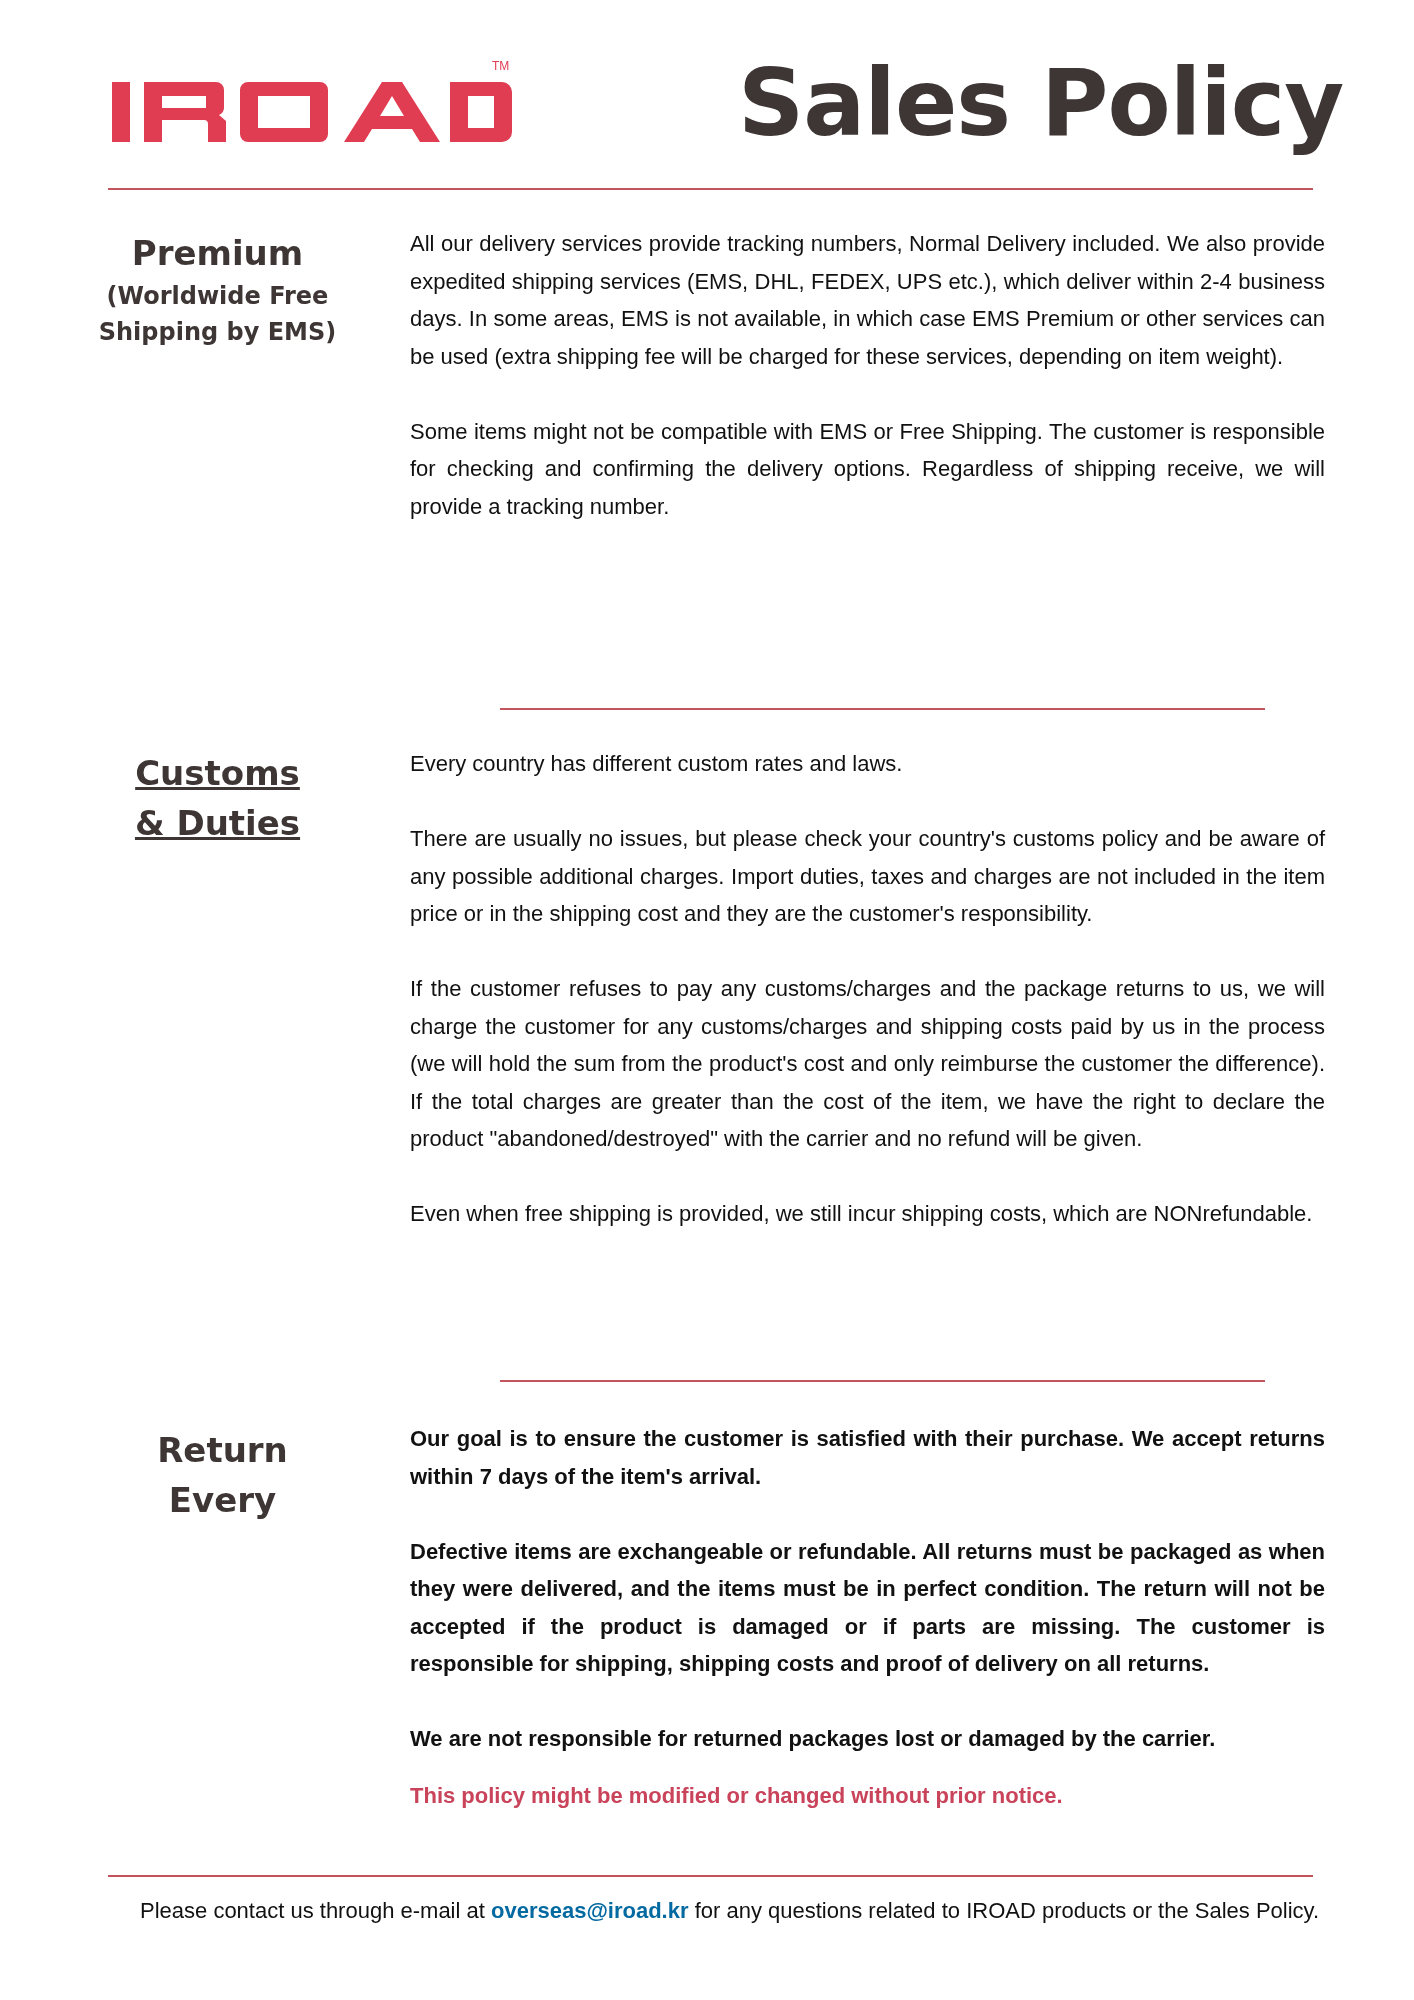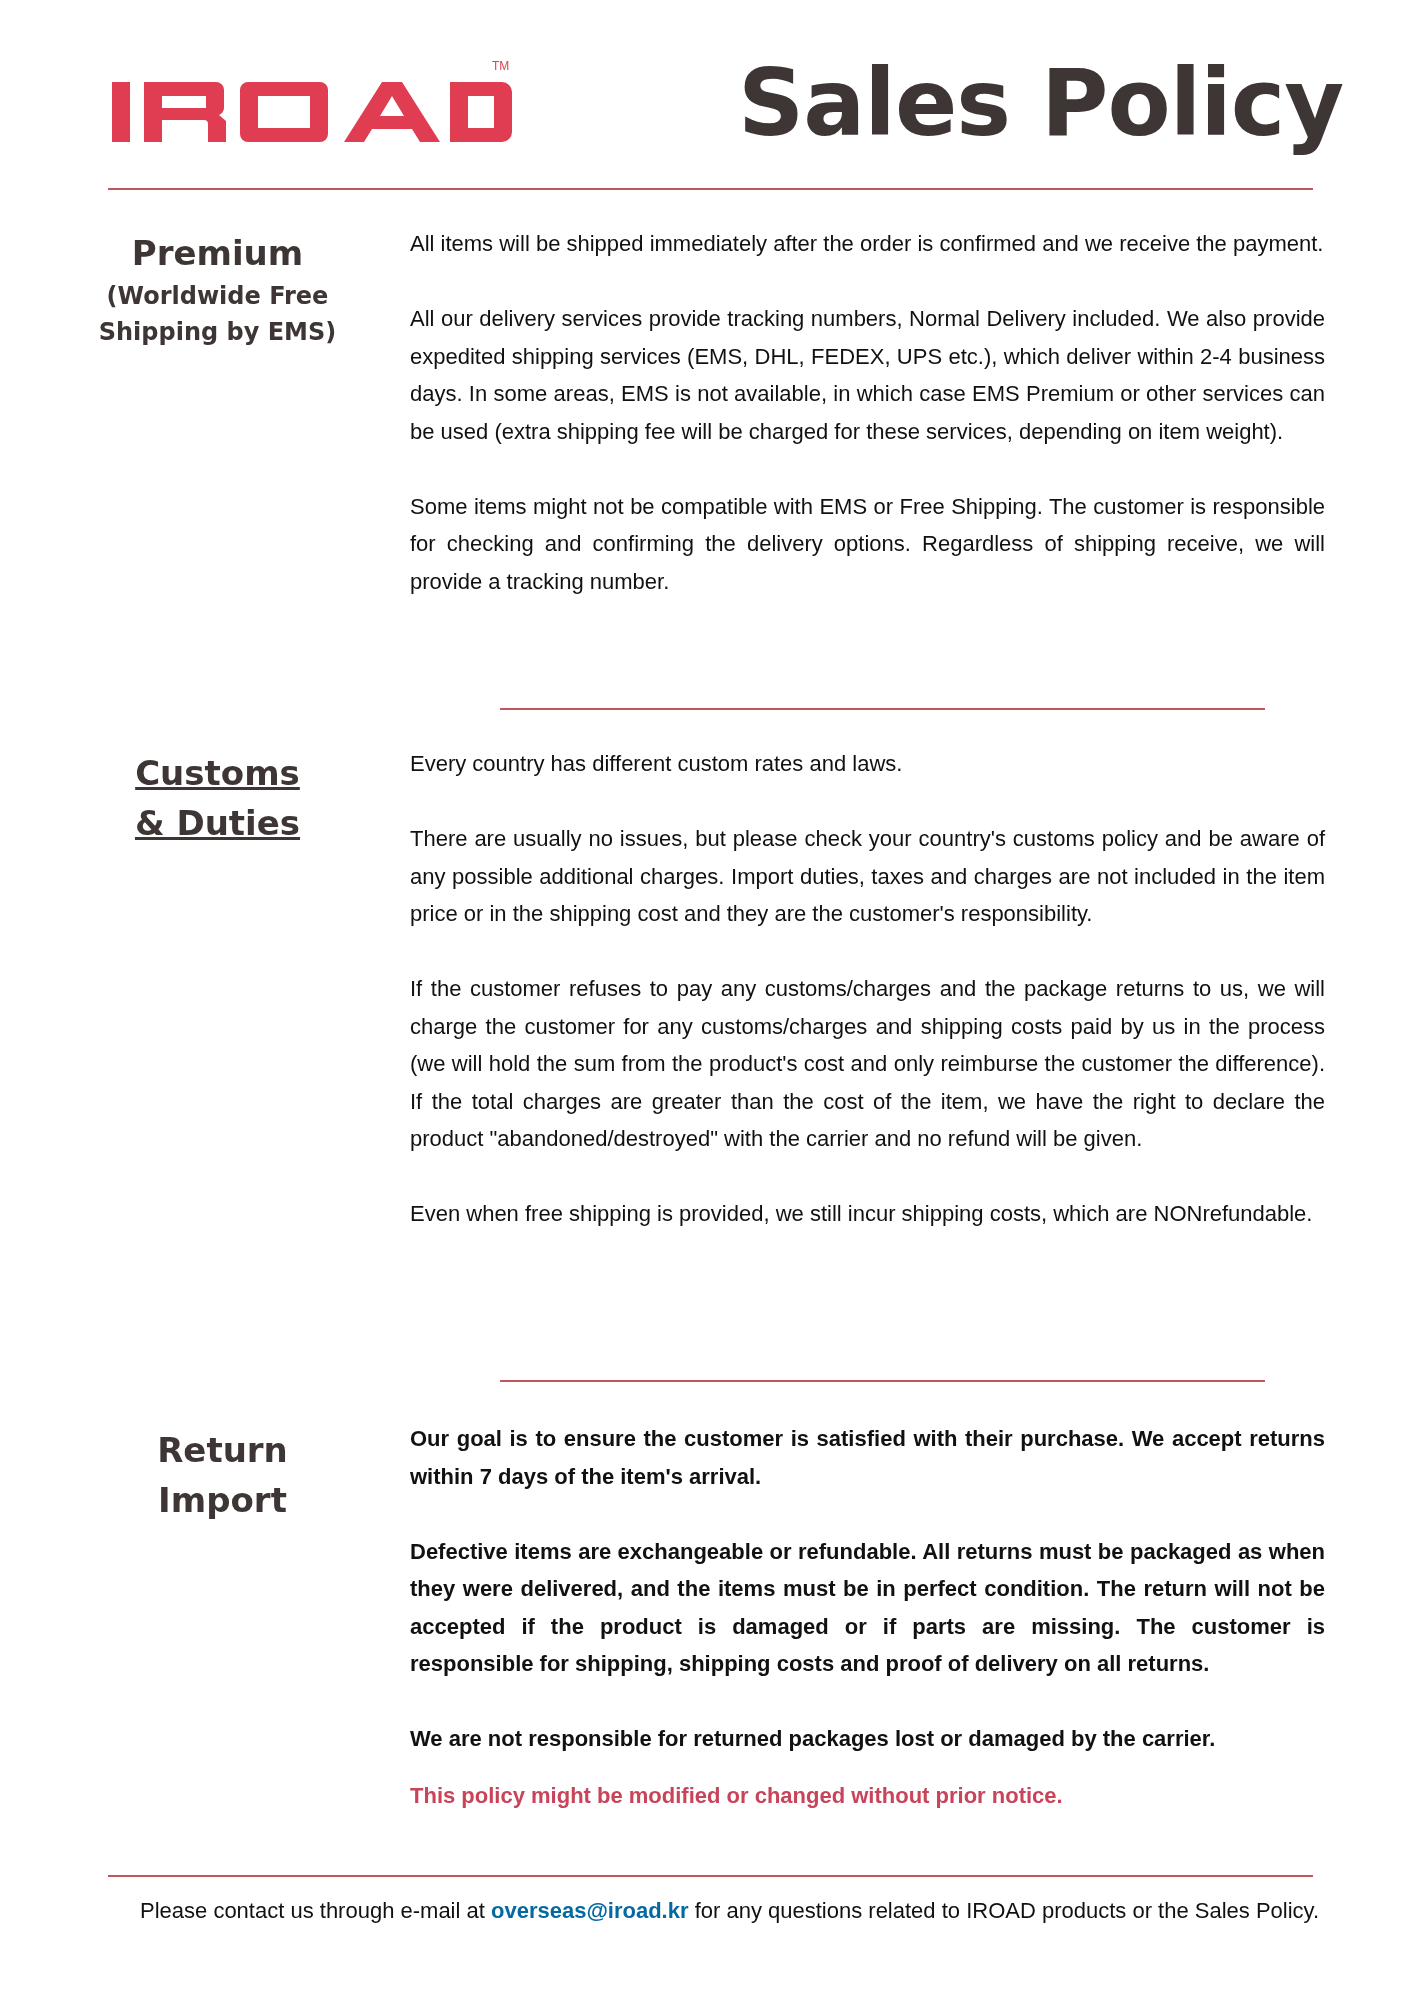--- a/index.html
+++ b/index.html
@@ -49,21 +49,20 @@
 <h1 class="page-title" style="margin:0;">Sales Policy</h1>
 
 <div class="rule full" style="top:188px;"></div>
 
 <div class="section-heading" style="top:228px;">
   <span class="h-main">Premium</span>
   <span class="h-sub">(Worldwide Free</span>
   <span class="h-sub">Shipping by EMS)</span>
 </div>
 <div class="body-col" style="top:225px;">
-  <p>All items will be shipped immediately after the order is confirmed and we receive the payment.</p>
   <p>All our delivery services provide tracking numbers, Normal Delivery included. We also provide expedited shipping services (EMS, DHL, FEDEX, UPS etc.), which deliver within 2-4 business days. In some areas, EMS is not available, in which case EMS Premium or other services can be used (extra shipping fee will be charged for these services, depending on item weight).</p>
   <p class="last">Some items might not be compatible with EMS or Free Shipping. The customer is responsible for checking and confirming the delivery options. Regardless of shipping receive, we will provide a tracking number.</p>
 </div>
 
 <div class="rule short" style="top:708px;"></div>
 
 <div class="section-heading" style="top:748px;text-decoration:underline;">
   <span class="h-main">Customs</span>
   <span class="h-main">&amp; Duties</span>
 </div>
@@ -71,21 +70,21 @@
   <p>Every country has different custom rates and laws.</p>
   <p>There are usually no issues, but please check your country's customs policy and be aware of any possible additional charges. Import duties, taxes and charges are not included in the item price or in the shipping cost and they are the customer's responsibility.</p>
   <p>If the customer refuses to pay any customs/charges and the package returns to us, we will charge the customer for any customs/charges and shipping costs paid by us in the process (we will hold the sum from the product's cost and only reimburse the customer the difference). If the total charges are greater than the cost of the item, we have the right to declare the product "abandoned/destroyed" with the carrier and no refund will be given.</p>
   <p class="last">Even when free shipping is provided, we still incur shipping costs, which are NONrefundable.</p>
 </div>
 
 <div class="rule short" style="top:1380px;"></div>
 
 <div class="section-heading" style="top:1425px;left:95px;">
   <span class="h-main">Return</span>
-  <span class="h-main">Import</span>
+  <span class="h-main">Every</span>
 </div>
 <div class="body-col" style="top:1420px;font-weight:bold;">
   <p>Our goal is to ensure the customer is satisfied with their purchase. We accept returns within 7 days of the item's arrival.</p>
   <p>Defective items are exchangeable or refundable. All returns must be packaged as when they were delivered, and the items must be in perfect condition. The return will not be accepted if the product is damaged or if parts are missing. The customer is responsible for shipping, shipping costs and proof of delivery on all returns.</p>
   <p>We are not responsible for returned packages lost or damaged by the carrier.</p>
   <p class="last notice">This policy might be modified or changed without prior notice.</p>
 </div>
 
 <div class="rule full" style="top:1875px;"></div>
 

